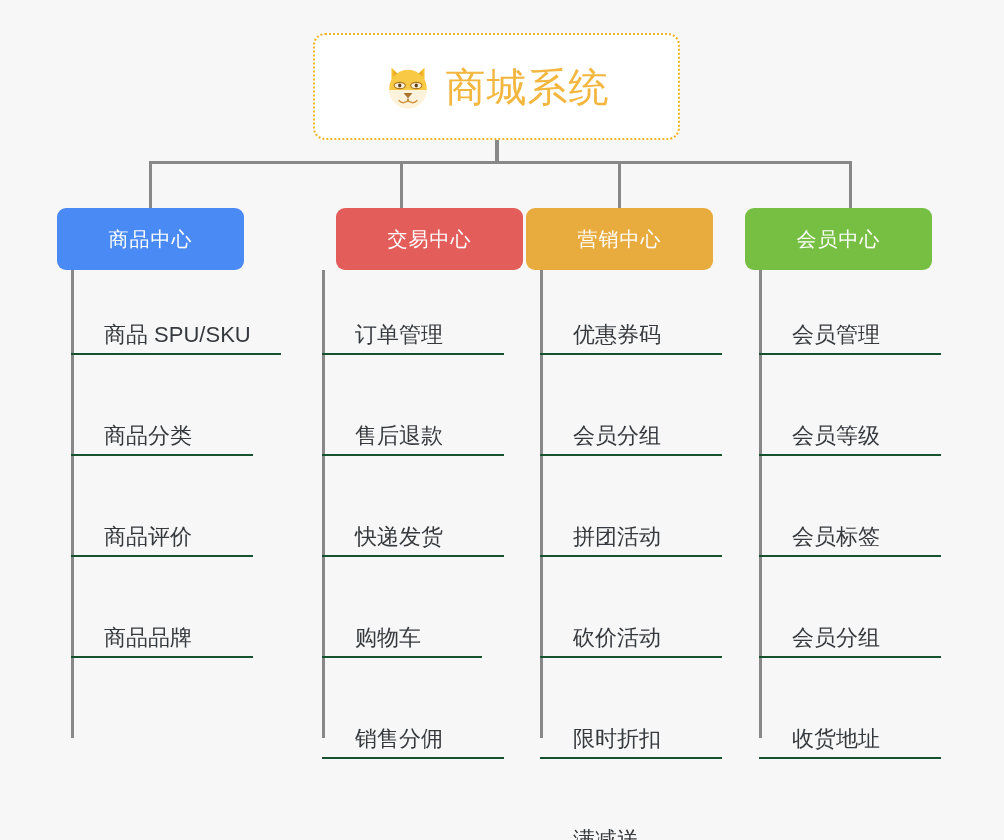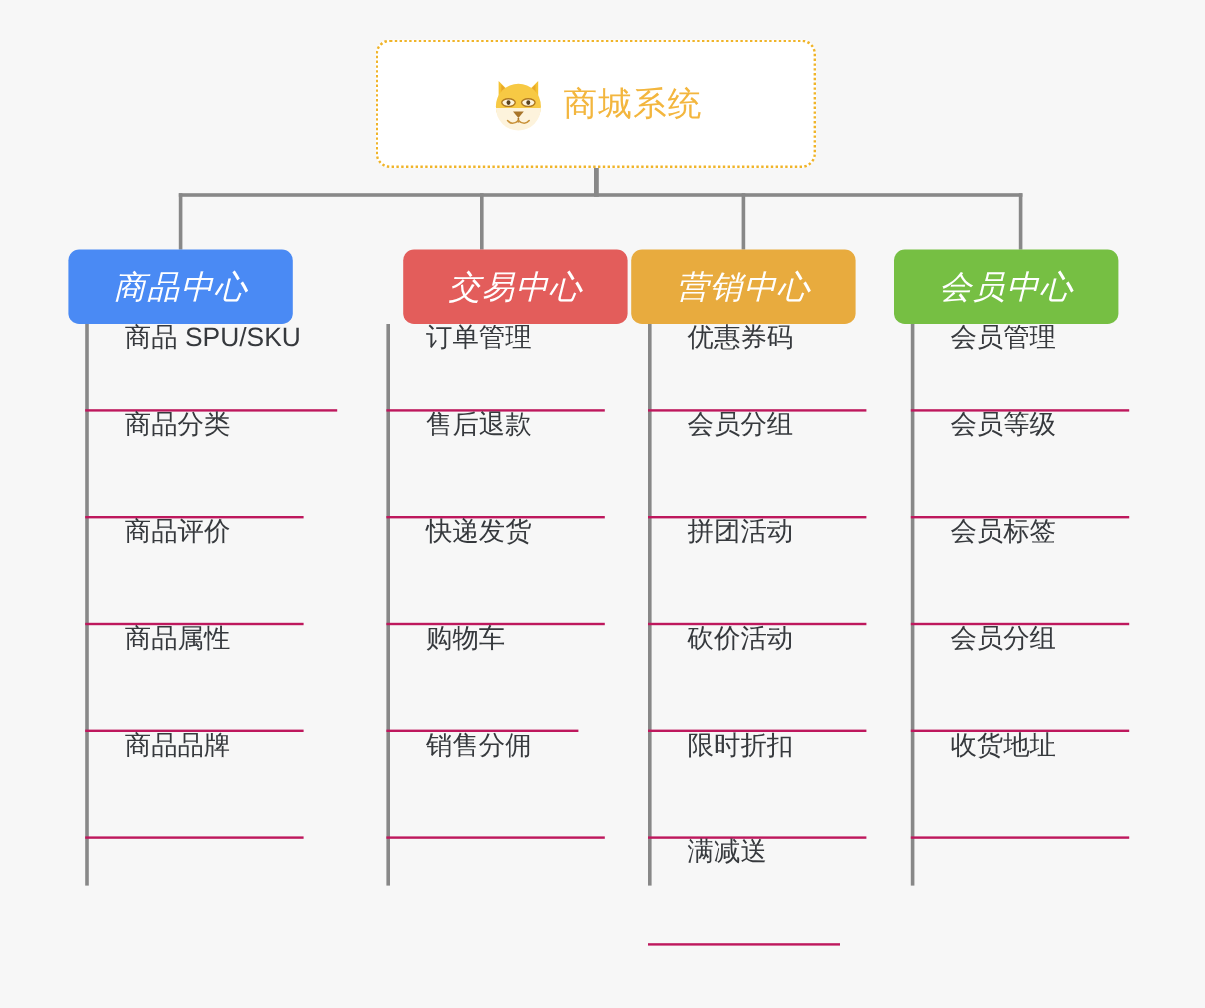--- a/index.html
+++ b/index.html
@@ -30,21 +30,21 @@
     box-sizing: border-box;
     background: #ffffff;
     border: 2px dotted #f0b429;
     border-radius: 12px;
     display: flex;
     align-items: center;
     justify-content: center;
     gap: 14px;
   }
   .root-label {
-    font-size: 28px;
+    font-size: 40px;
     color: #f3b63e;
     letter-spacing: 1px;
     line-height: 1;
     white-space: nowrap;
   }
   .shiba-icon {
     width: 48px;
     height: 48px;
     flex: 0 0 48px;
     display: block;
@@ -70,25 +70,24 @@
     width: 187px;
     height: 62px;
     border-radius: 9px;
     display: flex;
     align-items: center;
     justify-content: center;
     box-sizing: border-box;
   }
   .cat-label {
     color: #ffffff;
-    font-size: 27px;
+    font-size: 20px;
     letter-spacing: 1px;
     line-height: 1;
     white-space: nowrap;
-    font-style: italic;
   }
 
   
   .trunk {
     position: absolute;
     left: 14px;
     top: 62px;
     width: 3px;
     background: #888888;
   }
@@ -98,24 +97,26 @@
     left: 14px;
     top: 62px;
     margin: 0;
     padding: 0;
     list-style: none;
   }
   .leaf {
     position: relative;
     height: 89px;
     box-sizing: border-box;
-    border-bottom: 2px solid #be185d;
+    border-bottom: 2px solid #14532d;
     width: 182px;
     display: flex;
+    align-items: flex-end;
     justify-content: flex-start;
+    margin-top: 12px;
   }
   .leaf-label {
     font-size: 22px;
     color: #36393d;
     line-height: 1;
     padding-left: 33px;
     padding-bottom: 7px;
     white-space: nowrap;
   }
   .leaf.first { height: 73px; }
@@ -166,23 +167,20 @@
       <li class="leaf first wide">
         <span class="leaf-label">商品 SPU/SKU</span>
       </li>
       <li class="leaf">
         <span class="leaf-label">商品分类</span>
       </li>
       <li class="leaf">
         <span class="leaf-label">商品评价</span>
       </li>
       <li class="leaf">
-        <span class="leaf-label">商品属性</span>
-      </li>
-      <li class="leaf">
         <span class="leaf-label">商品品牌</span>
       </li>
     </ul>
   </div>
 
   <div class="branch" style="left:308px;">
     <div class="cat-box" style="background:#e35d5b;margin-left:28px;">
       <span class="cat-label">交易中心</span>
     </div>
     <div class="trunk" style="height:468px;"></div>

